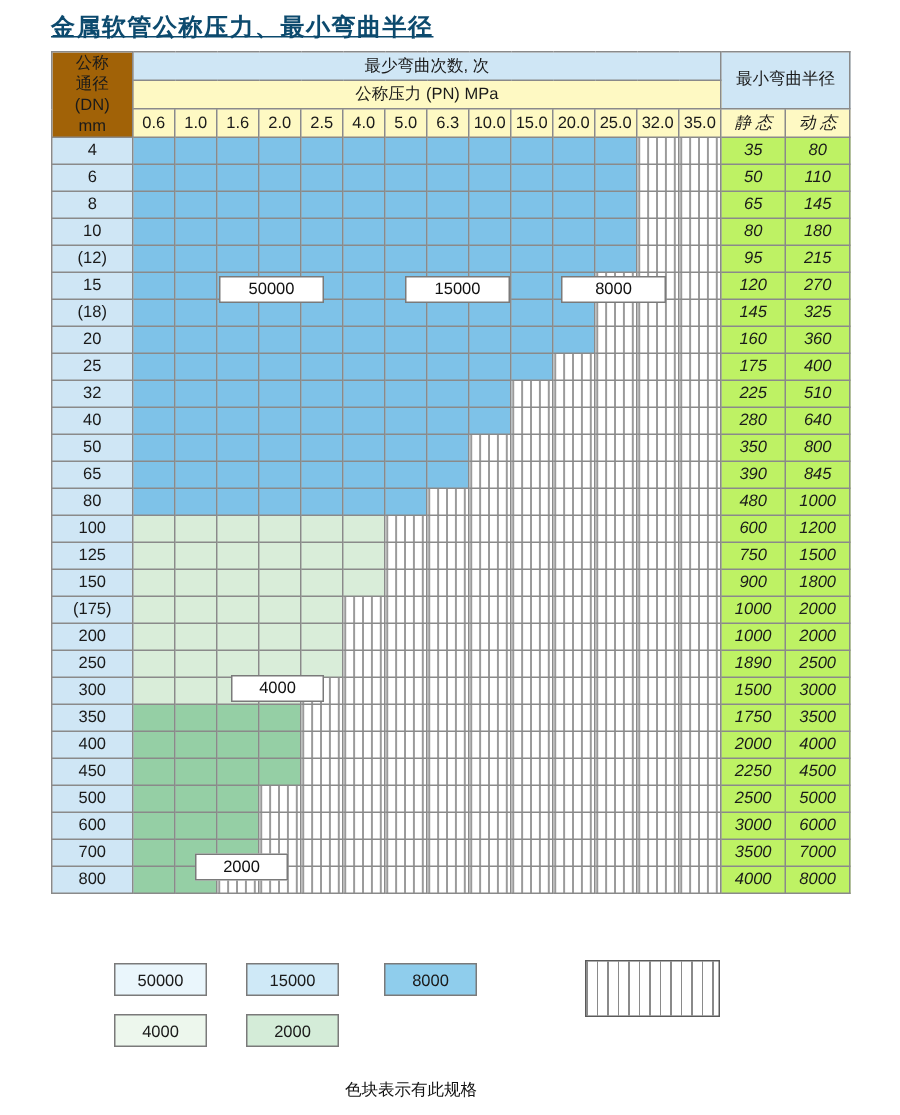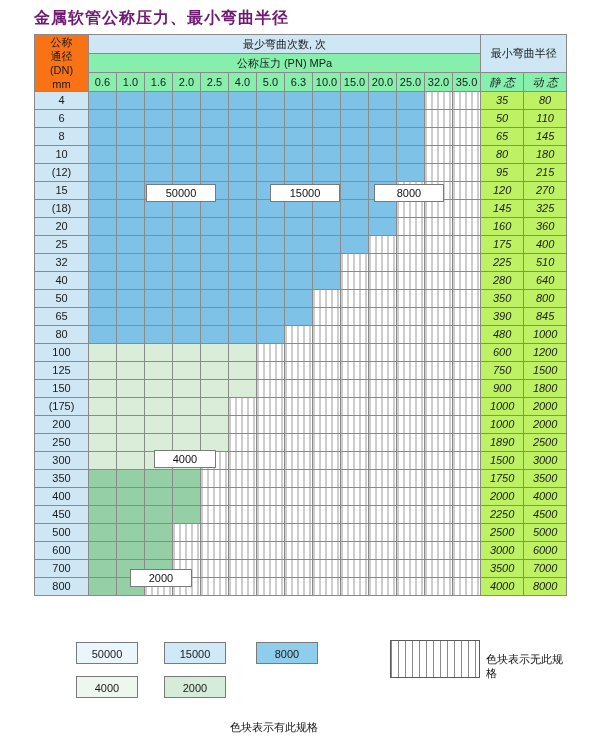--- a/index.html
+++ b/index.html
@@ -12,21 +12,22 @@
     position:relative;
     overflow:hidden;
   }
   #title{
     position:absolute;
     left:34px; top:8px;
     font-family:"Liberation Serif", serif;
     font-weight:bold;
     font-size:16px;
     letter-spacing:1px;
-    color:#701a75;
+    color:#0c4a6e;
+    text-decoration:underline;
   }
   #table-wrap{
     position:absolute;
     left:34px; top:34px;
     width:532px;
   }
   table.main{
     border-collapse:collapse;
     table-layout:fixed;
     width:532px;
@@ -38,22 +39,22 @@
     margin:0;
     text-align:center;
     vertical-align:middle;
     font-size:11px;
     font-weight:normal;
     height:17px;
     line-height:17px;
     box-sizing:border-box;
   }
   .hdr{background:#cfe6f5;}
-  .hdr-light{background:#86efac;}
-  .dn-cell{background:#f97316;width:54px;}
+  .hdr-light{background:#fef9c3;}
+  .dn-cell{background:#a16207;width:54px;}
   .pn-col{width:28px;}
   .rad-col{width:35px;font-style:italic;}
   .val{background:#bef264;}
   .blue{background:#7ec2e8;}
   .green-l{background:#d9edd9;}
   .green{background:#95cfa5;}
   
   .hatch{
     background-color:#ffffff;
     background-image:repeating-linear-gradient(to right,#9a9a9a 0px,#9a9a9a 1px,#ffffff 1px,#ffffff 6px);
@@ -686,21 +687,20 @@
       <div class="callout" style="left: 112px; top: 150px; width: 70px;">50000</div>
       <div class="callout" style="left: 236px; top: 150px; width: 70px;">15000</div>
       <div class="callout" style="left: 340px; top: 150px; width: 70px;">8000</div>
       <div class="callout" style="left: 120px; top: 416px; width: 62px;">4000</div>
       <div class="callout" style="left: 96px; top: 535px; width: 62px;">2000</div>
     </div>
 </div>
 
 <div id="legend">
   <div class="lg-hatch"></div>
-  <div class="lg-label" style="left:452px;top:16px;">色块表示无此规格</div>
   <div id="legend-items">
       <div class="lg-box" style="left: 42px; top: 6px; background: rgb(234, 246, 252);">50000</div>
       <div class="lg-box" style="left: 130px; top: 6px; background: rgb(207, 233, 247);">15000</div>
       <div class="lg-box" style="left: 222px; top: 6px; background: rgb(143, 205, 236);">8000</div>
       <div class="lg-box" style="left: 42px; top: 40px; background: rgb(237, 247, 237);">4000</div>
       <div class="lg-box" style="left: 130px; top: 40px; background: rgb(212, 236, 216);">2000</div>
     </div>
   <div class="lg-label" style="left:196px;top:47px;margin-top:37px;">色块表示有此规格</div>
 </div>
 

